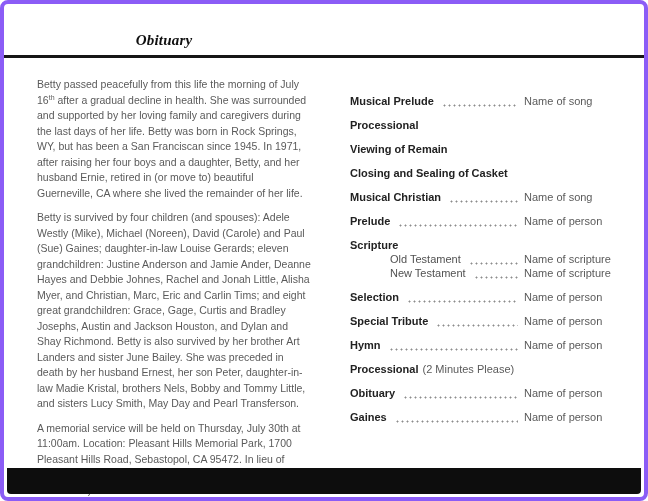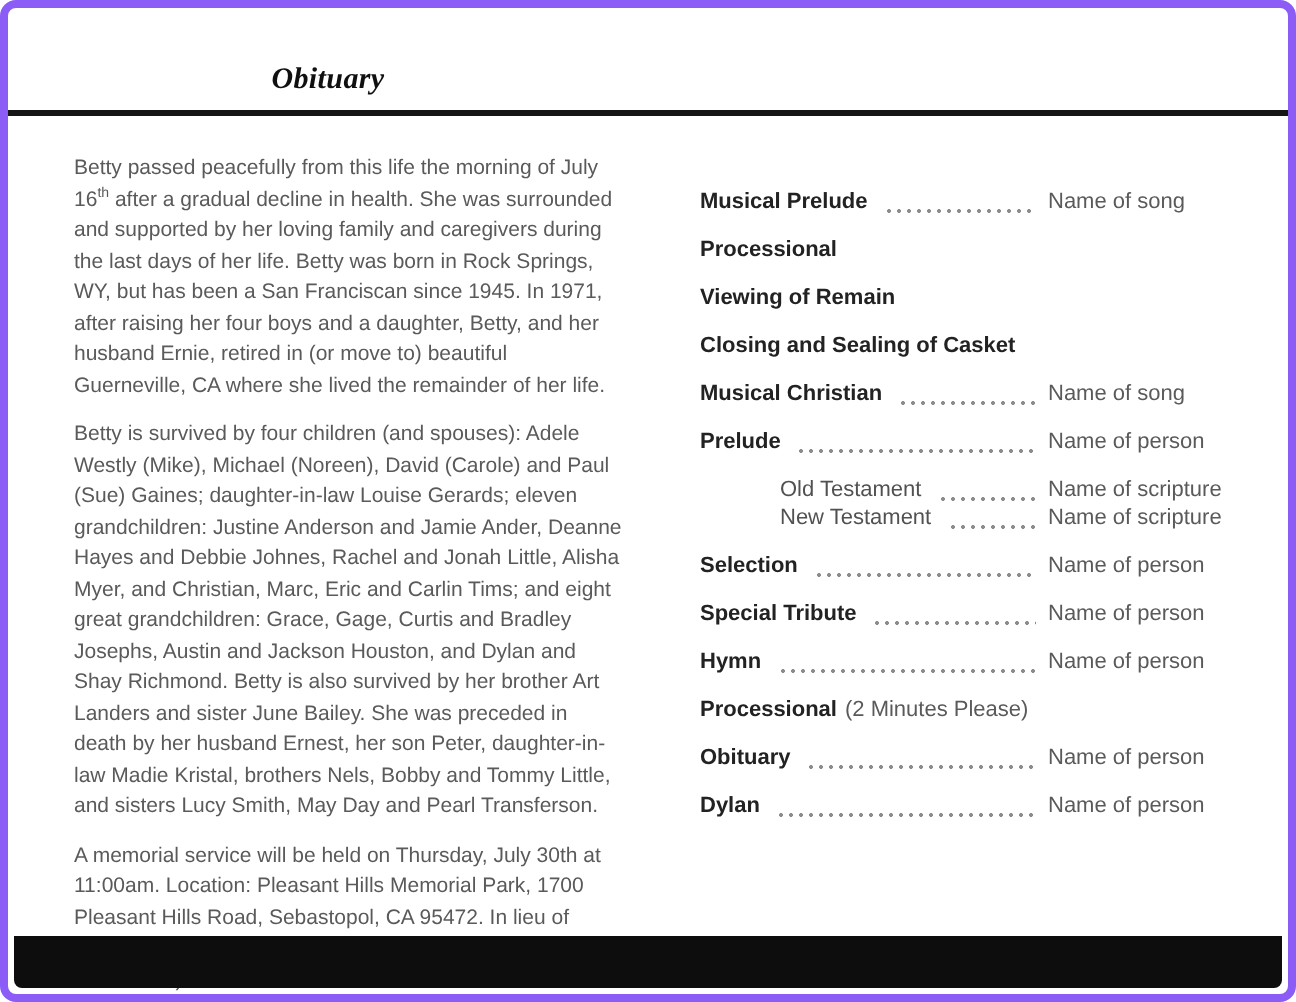--- a/index.html
+++ b/index.html
@@ -154,20 +154,23 @@
         <span class="leader"></span>
         <span class="value">Name of song</span>
       </div>
 
       <div class="row">
         <span class="label">Prelude</span>
         <span class="leader"></span>
         <span class="value">Name of person</span>
       </div>
 
+      <div class="row group-label">
+        <span class="label">Scripture</span>
+      </div>
       <div class="row subrow">
         <span class="sublabel">Old Testament</span>
         <span class="leader"></span>
         <span class="value">Name of scripture</span>
       </div>
       <div class="row subrow last">
         <span class="sublabel">New Testament</span>
         <span class="leader"></span>
         <span class="value">Name of scripture</span>
       </div>
@@ -195,21 +198,21 @@
         <span class="note">(2 Minutes Please)</span>
       </div>
 
       <div class="row">
         <span class="label">Obituary</span>
         <span class="leader"></span>
         <span class="value">Name of person</span>
       </div>
 
       <div class="row">
-        <span class="label">Dylan</span>
+        <span class="label">Gaines</span>
         <span class="leader"></span>
         <span class="value">Name of person</span>
       </div>
 
     </div>
   </div>
 
   <div class="footer-bar"></div>
 </div>
 

